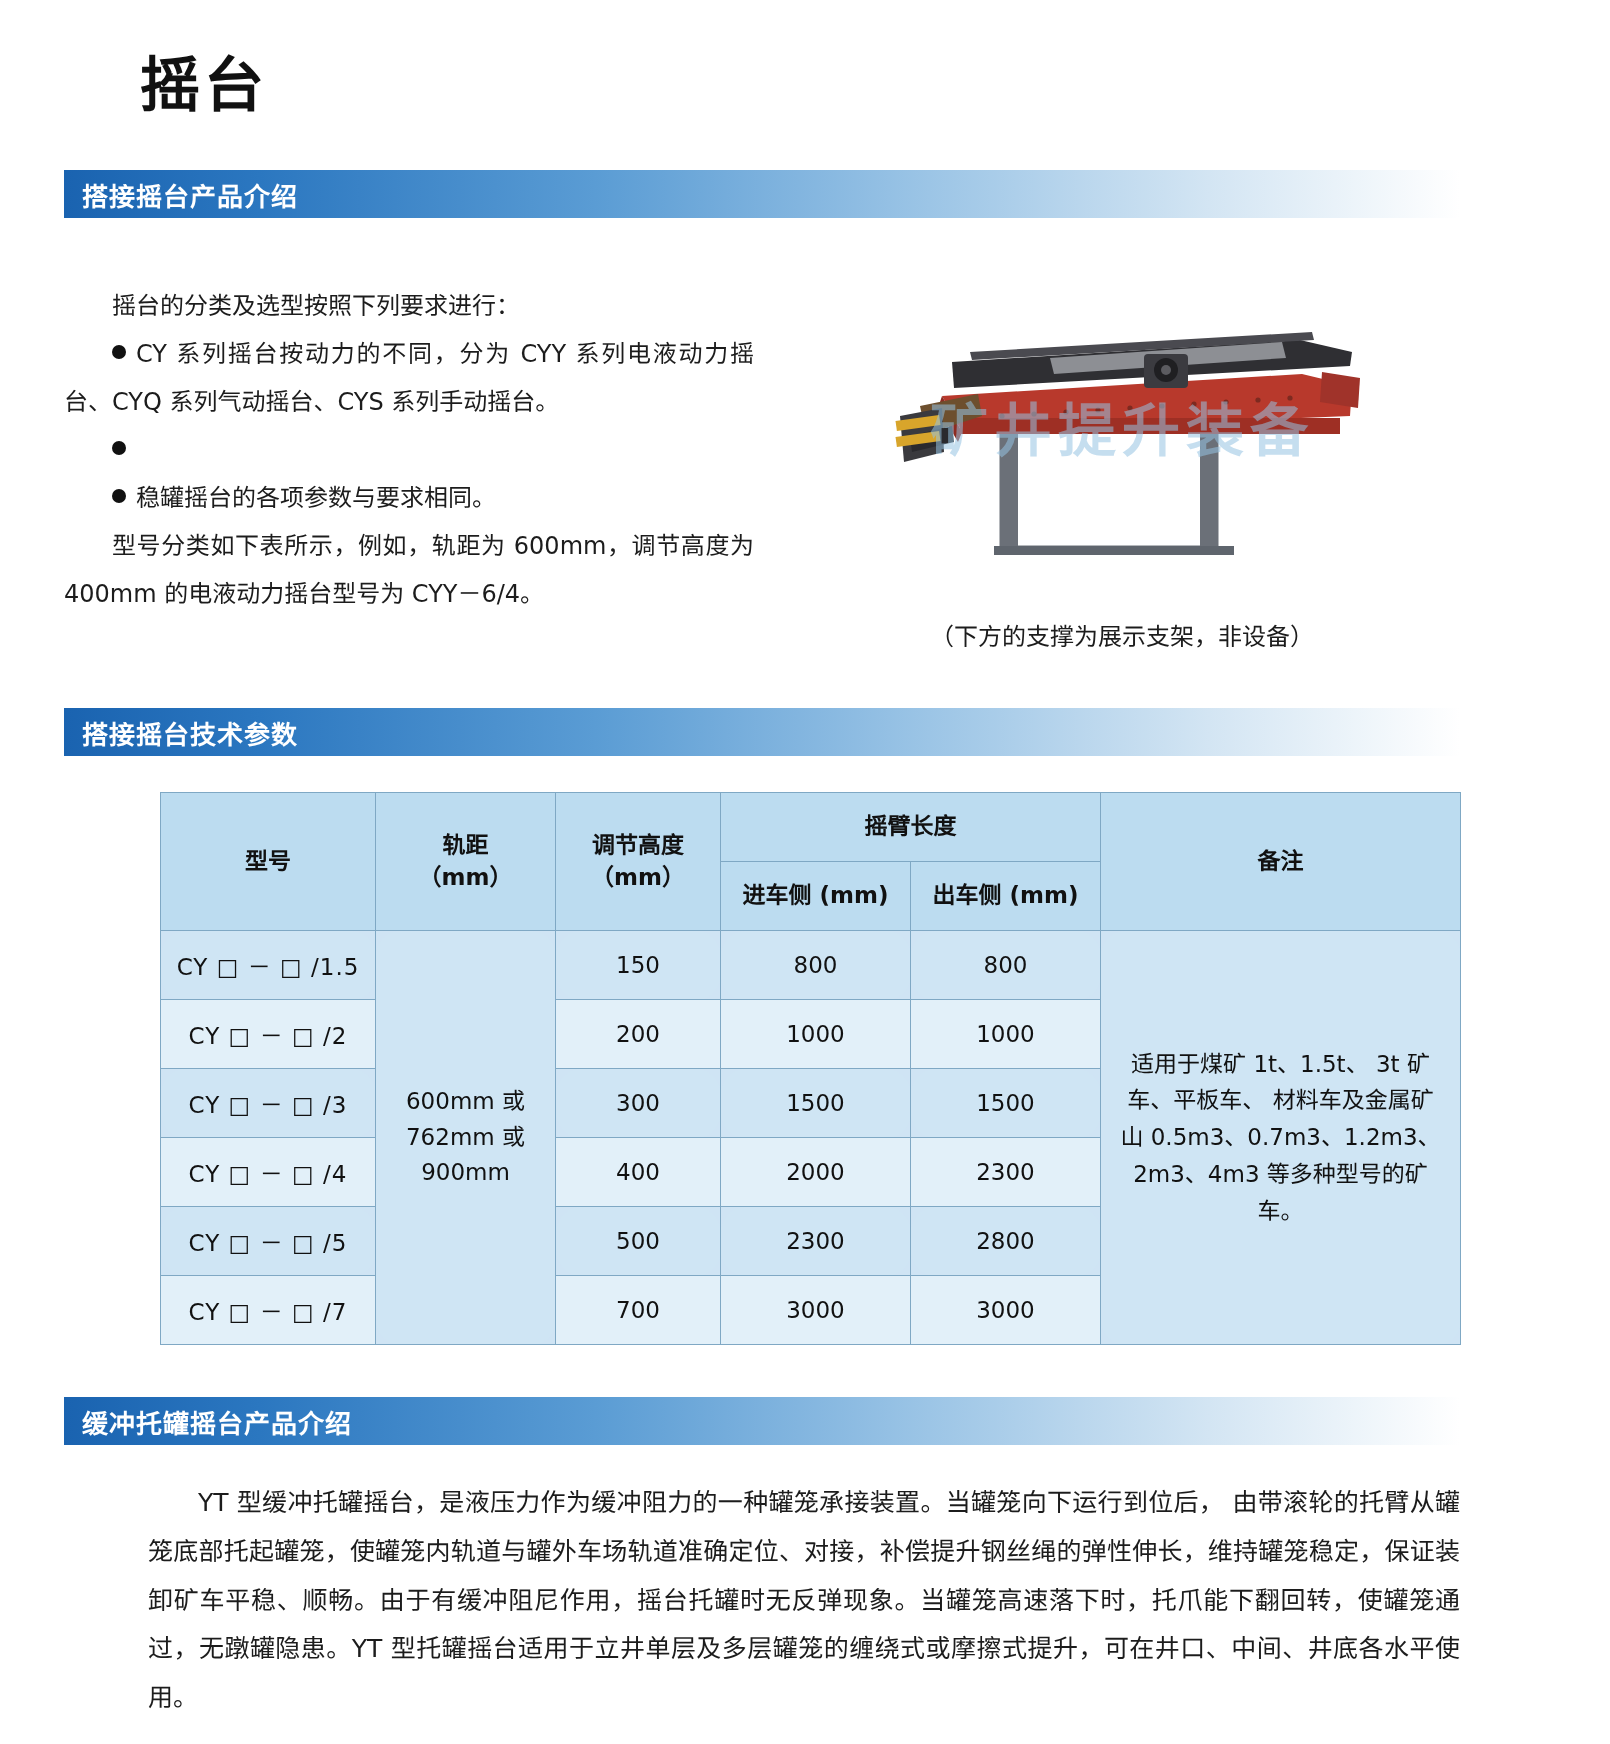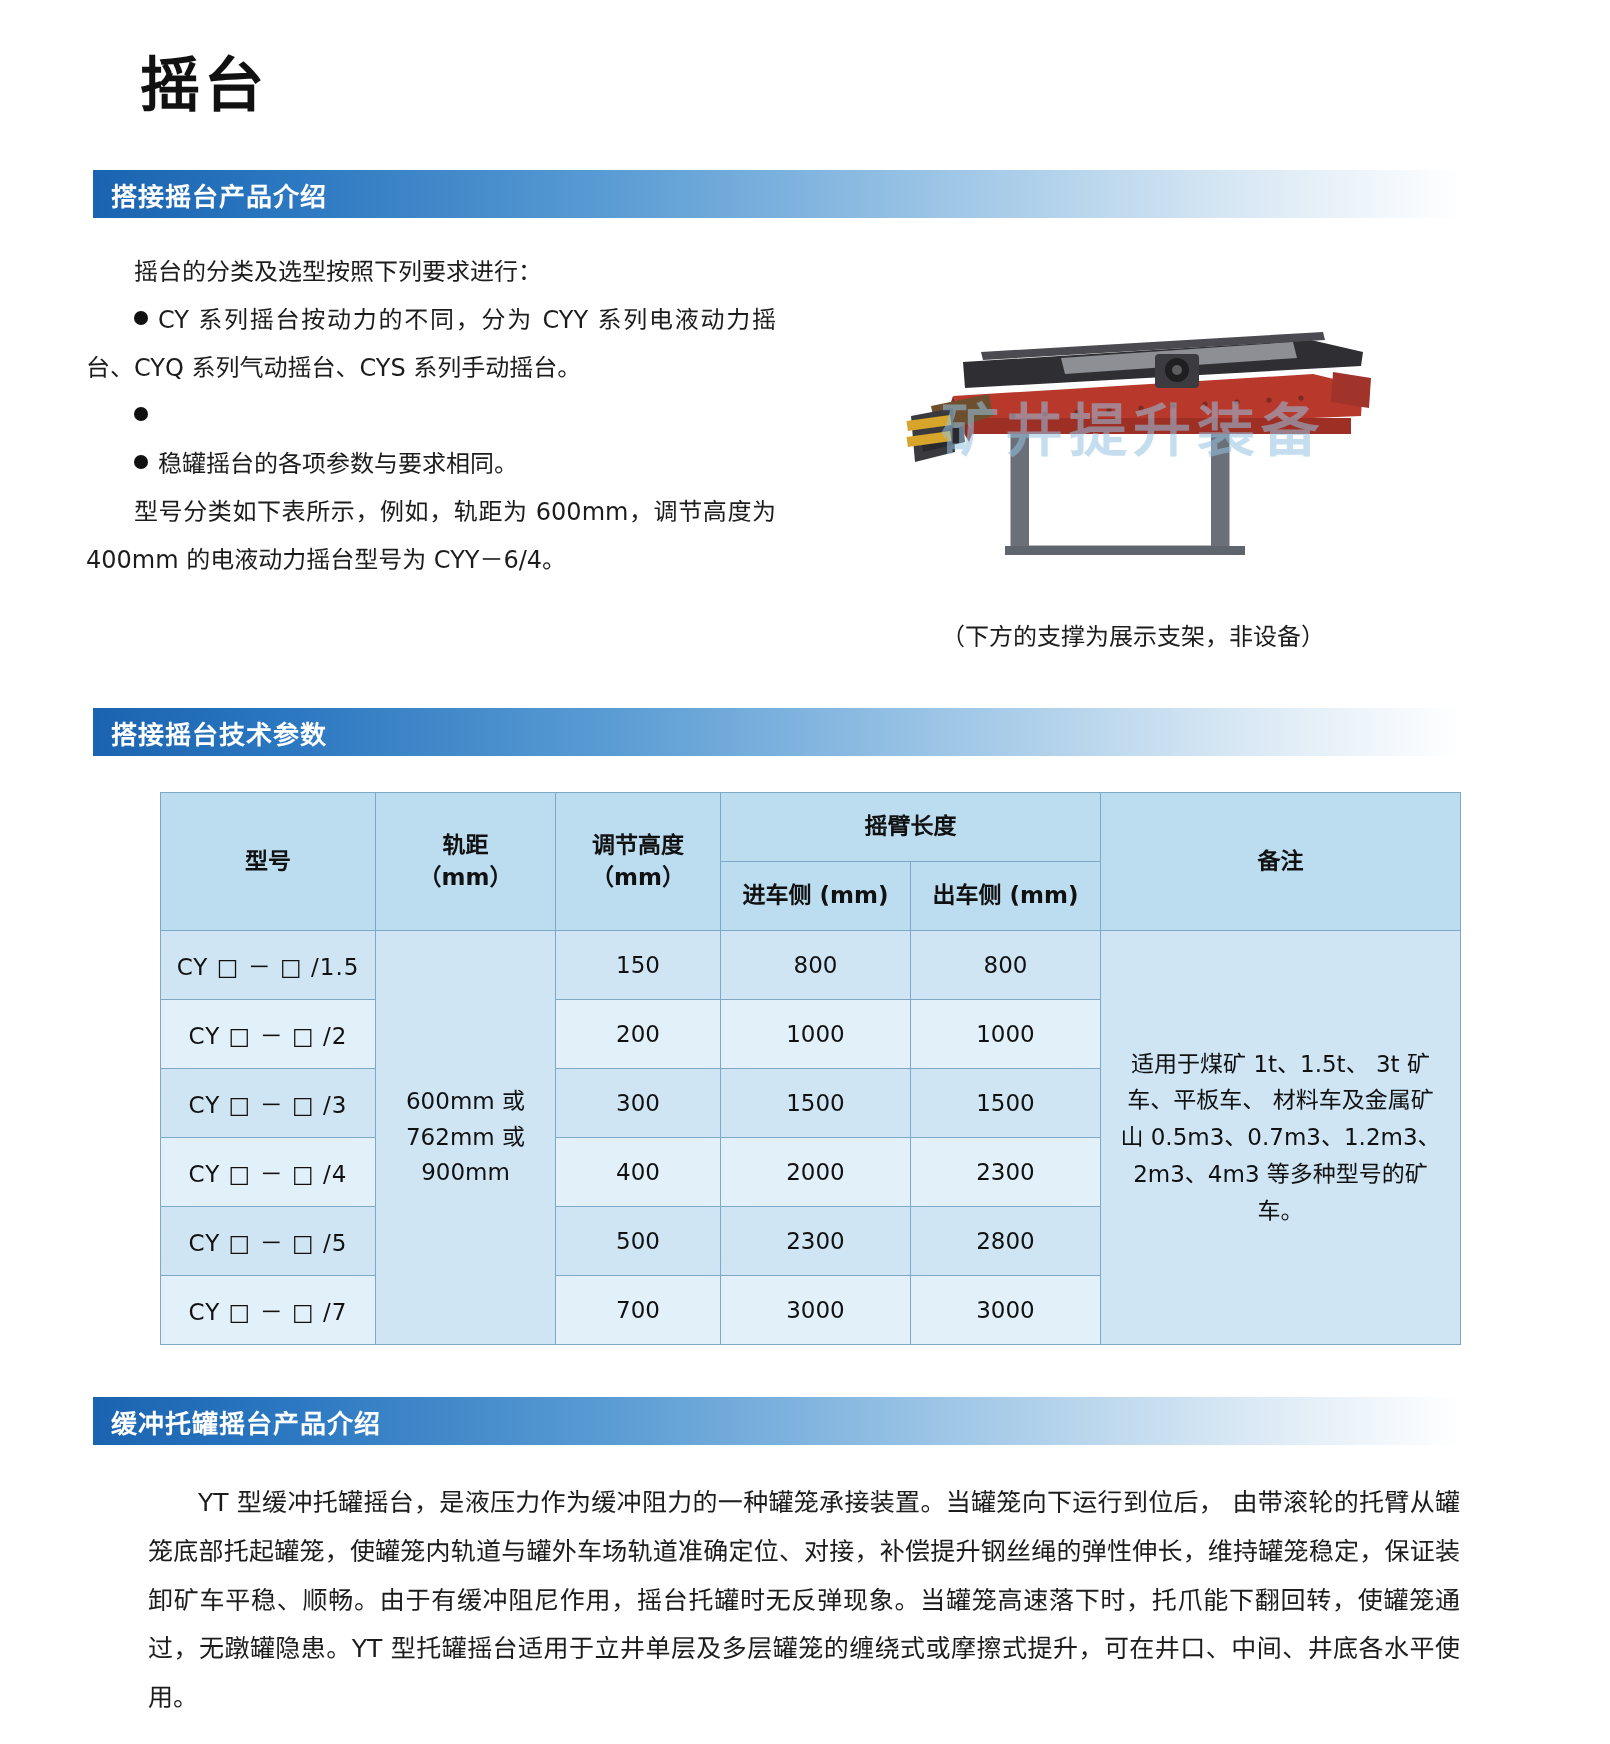--- a/index.html
+++ b/index.html
@@ -29,21 +29,21 @@
     font-weight: bold;
     letter-spacing: 4px;
     color: #111111;
     margin: 52px 0 0 140px;
     line-height: 1.1;
     font-family: "DejaVu Sans", "Liberation Sans", sans-serif;
   }
 
   
   .section-bar {
-    margin-left: 93px;
+    margin-left: 64px;
     margin-right: 150px;
     height: 48px;
     display: flex;
     align-items: center;
     background: linear-gradient(to right, #1a63b0 0%, #2b77c0 14%, #5a9cd4 38%, #9cc5e6 62%, #d3e5f3 82%, #ffffff 100%);
     position: relative;
   }
   .section-bar .bar-label {
     color: #ffffff;
     font-size: 26px;
@@ -53,23 +53,24 @@
     font-family: "DejaVu Sans", "Liberation Sans", sans-serif;
   }
   .bar-top-intro { margin-top: 52px; }
   .bar-tech { margin-top: 56px; }
   .bar-yt { margin-top: 52px; }
 
   
   .intro-wrap {
     display: flex;
     margin-top: 30px;
-    padding-left: 86px;
+    padding-left: 64px;
     padding-right: 150px;
     box-sizing: border-box;
+    align-items: center;
   }
   .intro-text {
     width: 690px;
     font-size: 24px;
     line-height: 2.0;
     color: #1c1c1c;
     font-family: "DejaVu Sans", "Liberation Sans", sans-serif;
   }
   .intro-text p {
     margin: 0;

